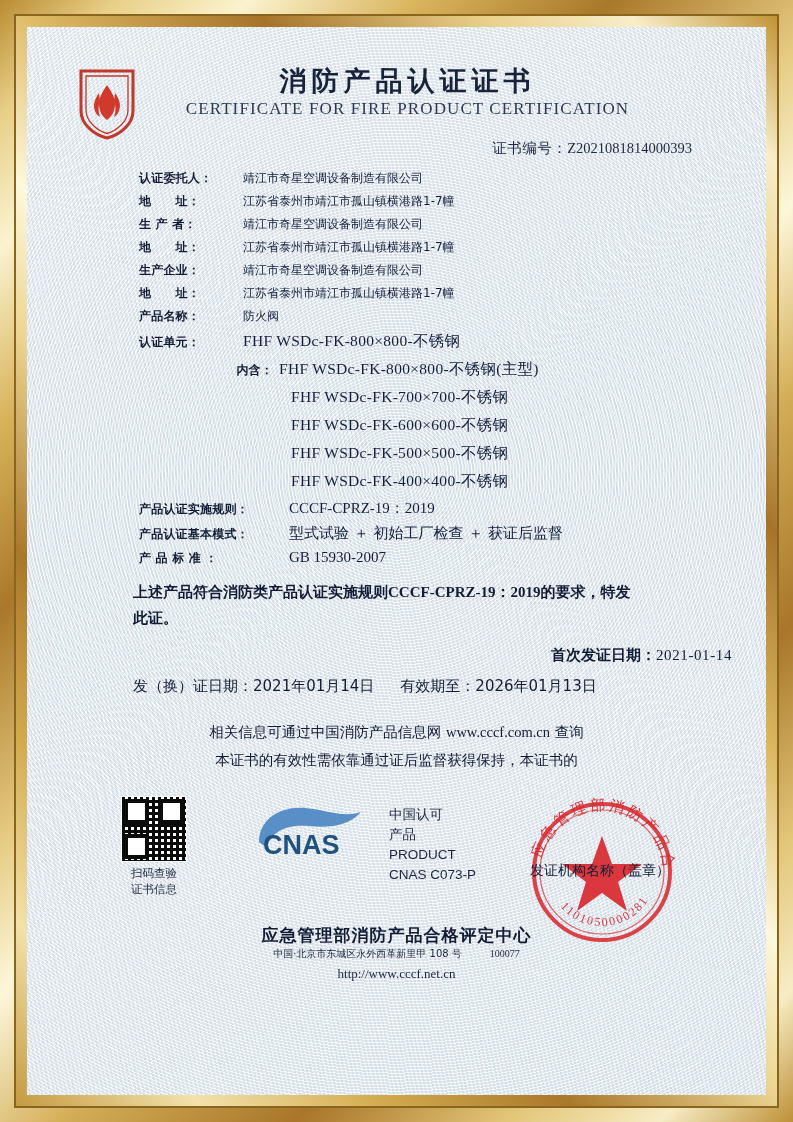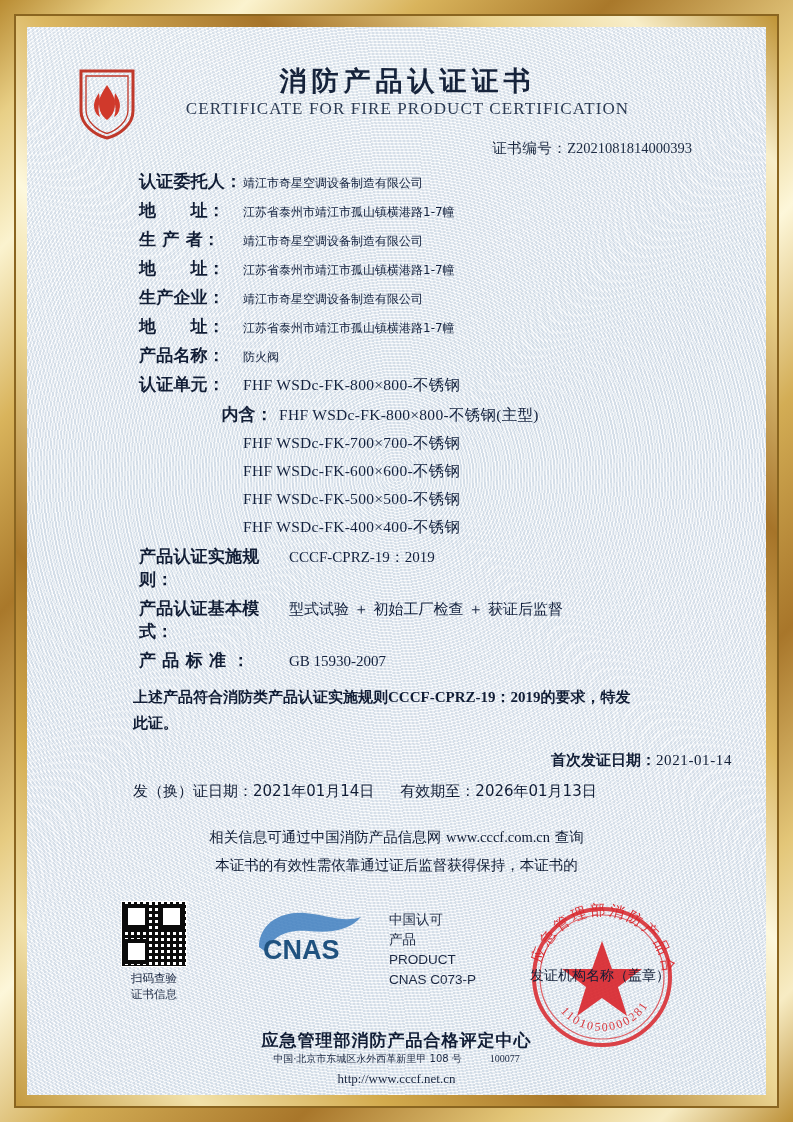--- a/index.html
+++ b/index.html
@@ -120,21 +120,21 @@
   .row {
     display: flex;
     align-items: baseline;
     margin-bottom: 6px;
   }
   .row .key {
     width: 104px;
     flex: 0 0 104px;
     font-weight: bold;
     font-family: "DejaVu Sans", sans-serif;
-    font-size: 17px;
+    font-size: 12px;
     color: #111d35;
     letter-spacing: 0.2px;
   }
   .row .key.right { text-align: right; padding-right: 6px; width: 98px; flex: 0 0 98px; padding-left: 36px;}
   .row .val {
     font-size: 12px;
     color: #12203c;
     font-family: "DejaVu Sans", sans-serif;
   }
   .row .val.mono {
@@ -142,20 +142,21 @@
     font-size: 15.5px;
     letter-spacing: 0.3px;
   }
   .sub-row {
     margin-left: 104px;
     font-family: "Liberation Serif", serif;
     font-size: 15.5px;
     color: #12203c;
     margin-bottom: 7px;
     letter-spacing: 0.3px;
+    padding-left: 48px;
   }
   .row.tight { margin-bottom: 7px; }
 
   .rule-row .val { font-family: "Liberation Serif", serif; font-size: 15px; }
 
   
   .statement {
     margin: 12px 0 0 72px;
     font-size: 15px;
     font-weight: bold;

